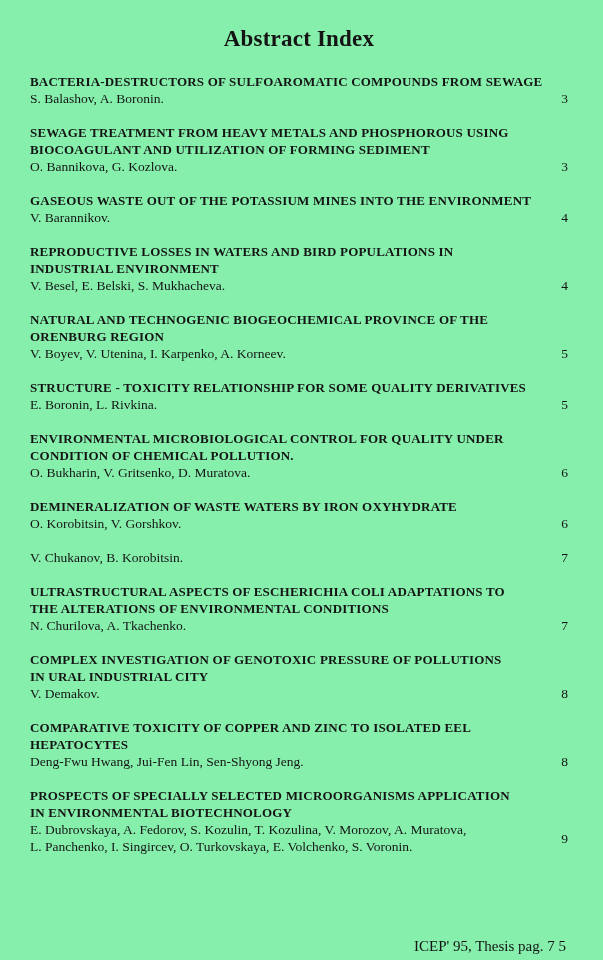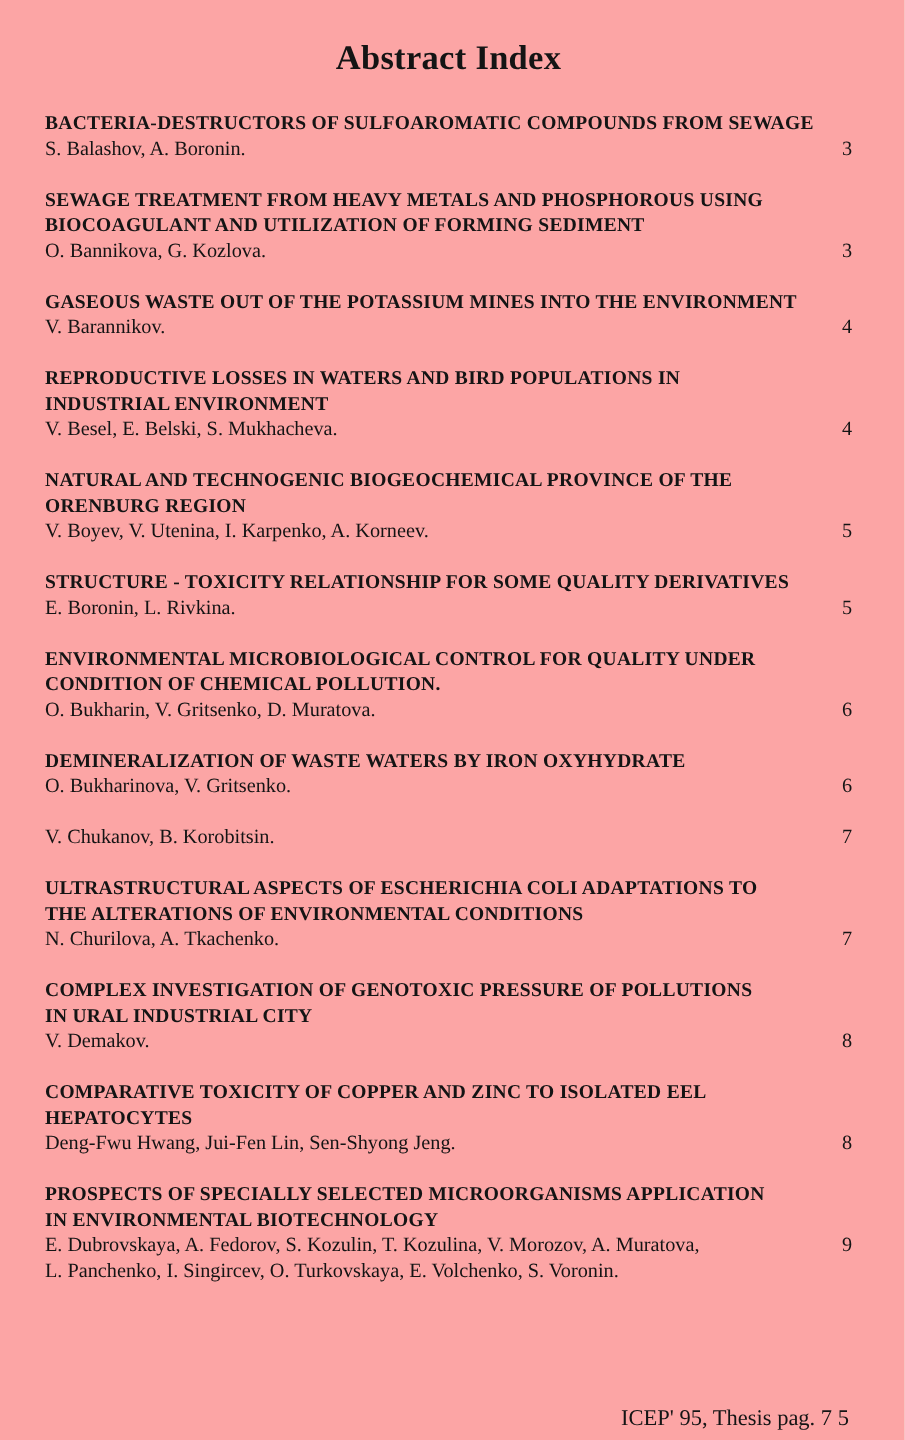--- a/index.html
+++ b/index.html
@@ -5,21 +5,21 @@
   html, body { margin: 0; padding: 0; }
   body {
     width: 603px; height: 960px;
     background: #f4f4f2;
     font-family: "Liberation Serif", serif;
     color: #141414;
   }
   .page {
     position: relative;
     width: 603px; height: 960px;
-    background: #fca5a5;
+    background: #86efac;
     box-sizing: border-box;
     padding: 26px 35px 0 30px;
     overflow: hidden;
   }
   .doc-title {
     text-align: center;
     font-size: 23px;
     font-weight: bold;
     margin: 0 0 21px 0;
     letter-spacing: 0.2px;
@@ -27,21 +27,21 @@
   .entry { margin-bottom: 17px; }
   .entry-title {
     font-weight: bold;
     font-size: 13px;
     line-height: 17px;
     white-space: pre-line;
     letter-spacing: 0.2px;
   }
   .entry-meta {
     display: flex;
-    align-items: flex-start;
+    align-items: center;
   }
   .entry-authors {
     flex: 1;
     font-size: 13.5px;
     line-height: 17px;
     white-space: pre-line;
   }
   .entry-page {
     font-size: 13.5px;
     line-height: 17px;
@@ -117,21 +117,21 @@
 CONDITION OF CHEMICAL POLLUTION.</div>
     <div class="entry-meta">
       <span class="entry-authors">O. Bukharin, V. Gritsenko, D. Muratova.</span>
       <span class="entry-page">6</span>
     </div>
   </div>
 
   <div class="entry">
     <div class="entry-title">DEMINERALIZATION OF WASTE WATERS BY IRON OXYHYDRATE</div>
     <div class="entry-meta">
-      <span class="entry-authors">O. Bukharinova, V. Gritsenko.</span>
+      <span class="entry-authors">O. Korobitsin, V. Gorshkov.</span>
       <span class="entry-page">6</span>
     </div>
   </div>
 
   <div class="entry">
     <div class="entry-meta">
       <span class="entry-authors">V. Chukanov, B. Korobitsin.</span>
       <span class="entry-page">7</span>
     </div>
   </div>

